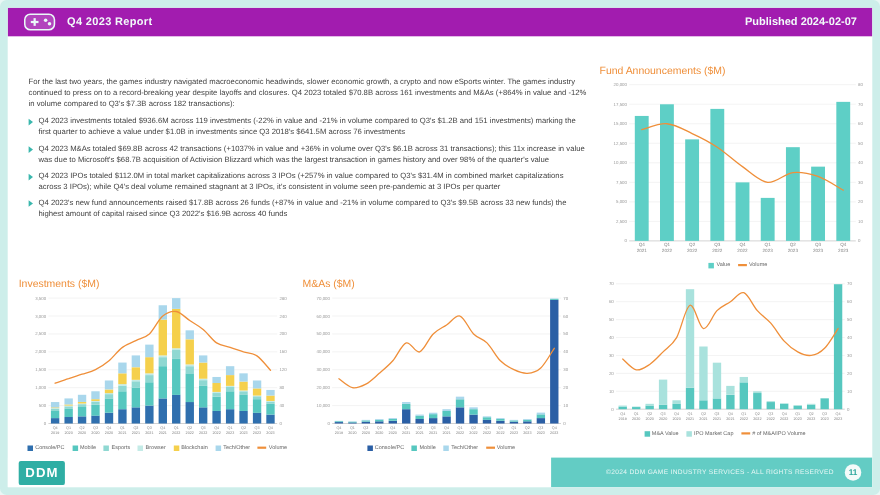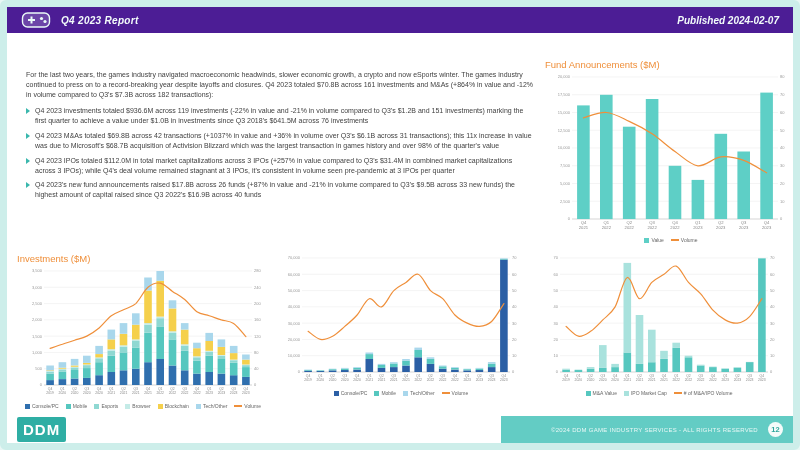--- a/index.html
+++ b/index.html
@@ -1,22 +1,22 @@
 <!DOCTYPE html>
 <html><head>
 <meta charset="utf-8">
 <style>
   * { margin:0; padding:0; box-sizing:border-box; }
   body { background:#e9f7f5; font-family:"Liberation Sans", sans-serif; }
   .page { position:relative; width:800px; height:450px; background:#fff;
           border:7px solid #cdeeea; border-radius:6px; overflow:hidden; }
 
   
-  .topbar { position:absolute; left:0; top:0; right:0; height:26px; background:#4c1d95;
-            display:flex; align-items:center; padding:0 14px; gap:10px;font-style:italic; }
+  .topbar { position:absolute; left:0; top:0; right:0; height:26px; background:#a21caf;
+            display:flex; align-items:center; padding:0 14px; gap:10px; }
   .topbar .report-label { color:#f2fbfa; font-weight:bold; font-size:10px; letter-spacing:.3px; }
   .topbar .published { margin-left:auto; color:#f2fbfa; font-weight:bold; font-size:10px;padding-left:12px; }
   .controller-badge { display:flex; align-items:center; }
 
   
   .page-title { position:absolute; top:33px; left:19px; width:520px;
                 font-family:"DejaVu Serif", serif; font-weight:bold;
                 color:#21a49a; font-size:16.5px; }
 
   
@@ -38,21 +38,21 @@
             font-size:5px; color:#666; margin-top:1px; white-space:nowrap; }
   .lg-item { display:flex; align-items:center; gap:2px; }
   .lg-swatch { display:inline-block; width:5px; height:5px; }
   .lg-line { display:inline-block; width:8px; height:2px; }
 
   
   .footer { position:absolute; left:0; right:0; bottom:0; height:27px; background:#fff;
             display:flex; align-items:center; }
   .footer-left { flex:1; display:flex; align-items:center; gap:8px; padding-left:10px; }
   .ddm-logo { background:#2fae a4; background:#2faea4; color:#fff; font-weight:bold;
-              font-size:15px; letter-spacing:1px; padding:4px 6px; border-radius:2px; }
+              font-size:12px; letter-spacing:1px; padding:4px 6px; border-radius:2px; }
   .brand { font-weight:bold; font-size:9.5px; color:#1c1c1c; letter-spacing:.4px; }
   .footer-right { width:292px; height:100%; background:#63ccc4; display:flex;
                   align-items:center; justify-content:flex-end; gap:10px; padding:0 10px; }
   .copyright { color:#e8f8f6; font-size:6px; letter-spacing:.3px; }
   .page-badge { width:15px; height:15px; border-radius:50%; background:#f4fbfa; color:#2fa79d;
                 font-size:7.5px; font-weight:bold; display:flex; align-items:center; justify-content:center; }
 </style>
 </head>
 <body>
 
@@ -328,20 +328,21 @@
           <span class="lg-item"><span class="lg-swatch" style="background: rgb(47, 111, 174);"></span>Console/PC</span>
           <span class="lg-item"><span class="lg-swatch" style="background: rgb(86, 199, 191);"></span>Mobile</span>
           <span class="lg-item"><span class="lg-swatch" style="background: rgb(143, 216, 210);"></span>Esports</span>
           <span class="lg-item"><span class="lg-swatch" style="background: rgb(196, 235, 231);"></span>Browser</span>
           <span class="lg-item"><span class="lg-swatch" style="background: rgb(245, 208, 76);"></span>Blockchain</span>
           <span class="lg-item"><span class="lg-swatch" style="background: rgb(169, 215, 236);"></span>Tech/Other</span>
           <span class="lg-item"><span class="lg-line" style="background: rgb(239, 143, 58);"></span>Volume</span>
         </div>
     </div>
     <div class="chart-block">
+      <div class="chart-title">M&amp;As ($M)</div>
       <svg width="252" height="132">
           <line x1="27" x2="235" y1="119" y2="119" stroke="#bbbbbb" stroke-width="0.6"></line>
           <text x="25" y="120.4" font-size="4" fill="#999" text-anchor="end">0</text>
           <text x="237" y="120.4" font-size="4" fill="#999" text-anchor="start">0</text>
           <line x1="27" x2="235" y1="102.71428571428572" y2="102.71428571428572" stroke="#ededed" stroke-width="0.6"></line>
           <text x="25" y="104.11428571428573" font-size="4" fill="#999" text-anchor="end">10,000</text>
           <text x="237" y="104.11428571428573" font-size="4" fill="#999" text-anchor="start">10</text>
           <line x1="27" x2="235" y1="86.42857142857143" y2="86.42857142857143" stroke="#ededed" stroke-width="0.6"></line>
           <text x="25" y="87.82857142857144" font-size="4" fill="#999" text-anchor="end">20,000</text>
           <text x="237" y="87.82857142857144" font-size="4" fill="#999" text-anchor="start">20</text>
@@ -557,17 +558,17 @@
         </div>
     </div>
   </div>
 
   <div class="footer">
     <div class="footer-left">
       <span class="ddm-logo">DDM</span>
     </div>
     <div class="footer-right">
       <span class="copyright">©2024 DDM GAME INDUSTRY SERVICES - ALL RIGHTS RESERVED</span>
-      <span class="page-badge">12</span>
+      <span class="page-badge">11</span>
     </div>
   </div>
 
 </div>
 
 </body></html>

